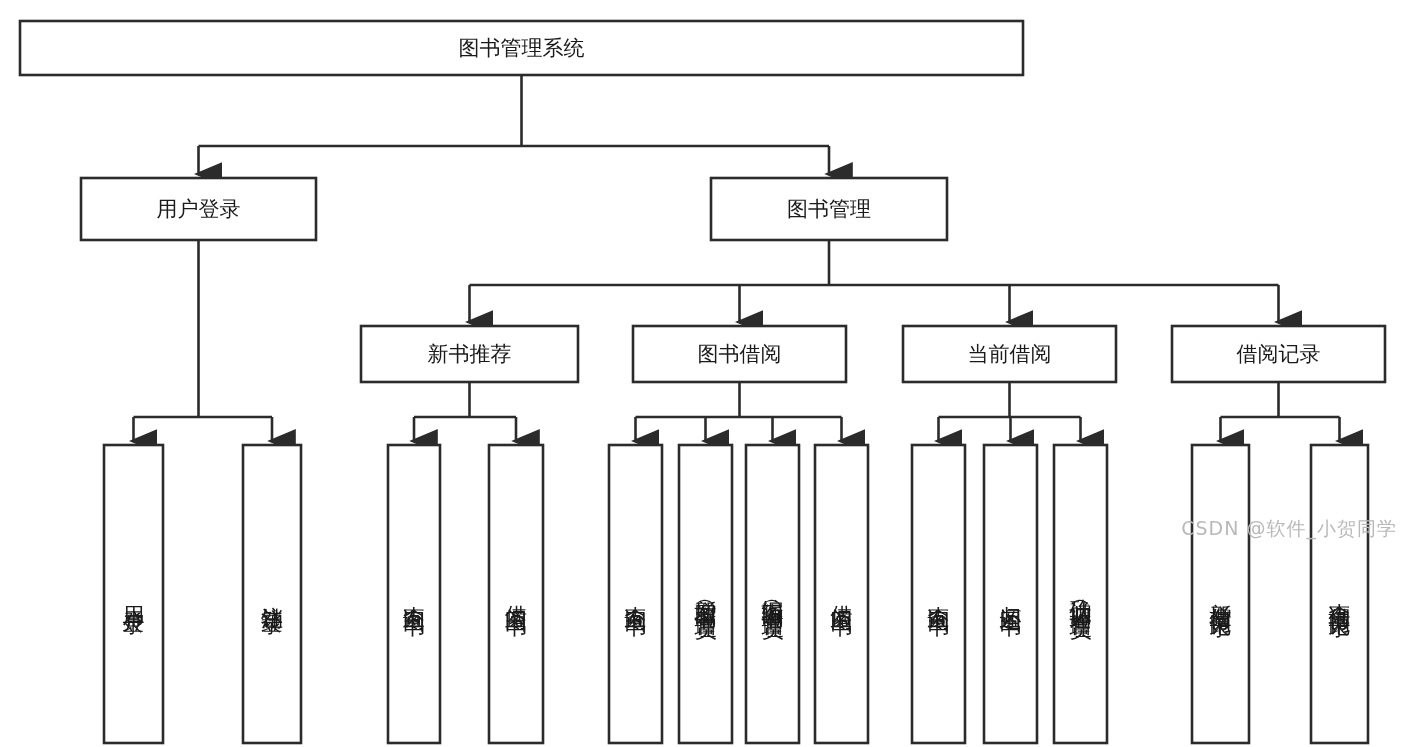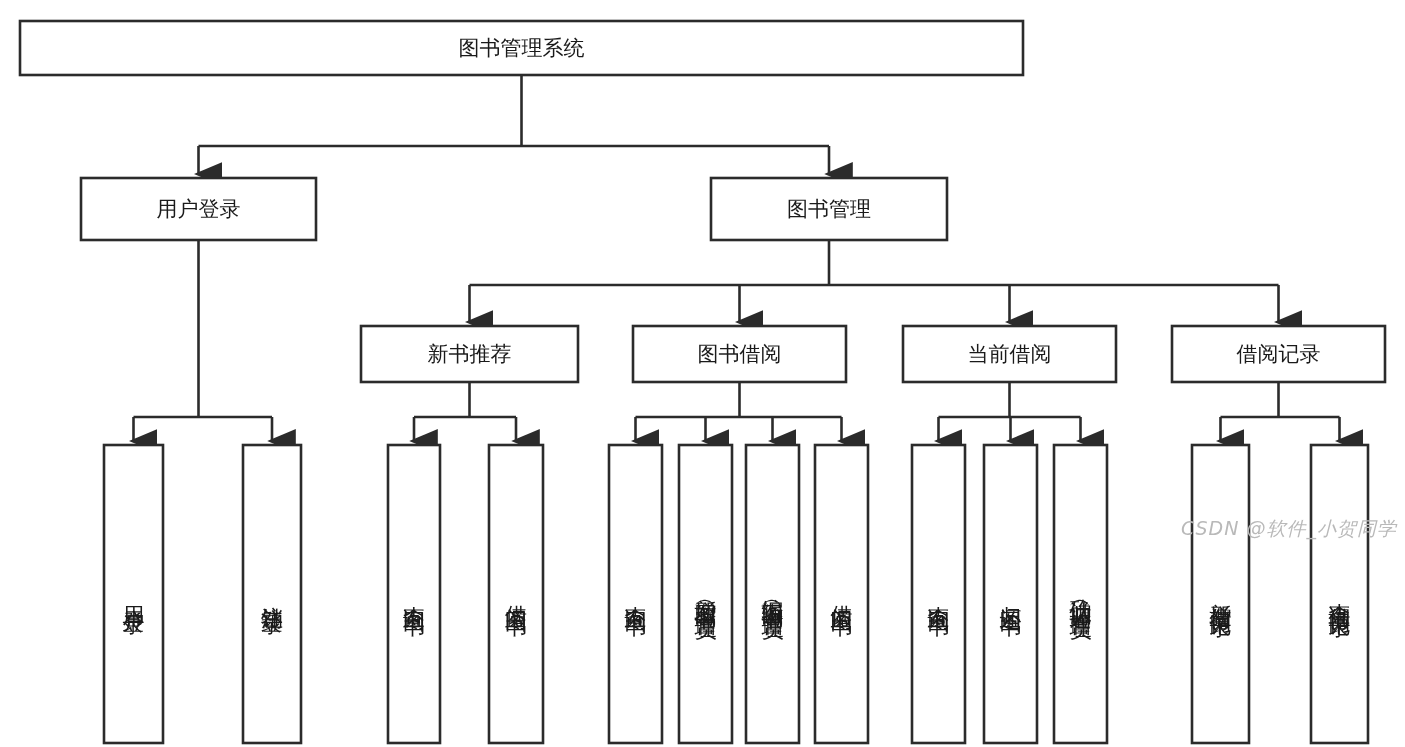--- a/index.html
+++ b/index.html
@@ -68,21 +68,20 @@
   #watermark {
     position: absolute;
     right: 8px;
     bottom: 6px;
     font-family: "DejaVu Sans", "Liberation Sans", sans-serif;
     font-size: 19px;
     color: #b9b9b9;
     letter-spacing: 1px;
     white-space: nowrap;
     pointer-events: none;
-    font-style: italic;
   }
 </style>
 </head>
 <body>
 
 <div id="diagram-root">
   <svg class="diagram" viewBox="0 0 1405 747">
     <defs>
       <marker id="arrow" viewBox="0 0 12 12" refX="6" refY="10" markerWidth="11" markerHeight="11" orient="auto-start-reverse">
         <path d="M 1 0 L 11 0 L 6 12 z" class="arrowhead"></path>

